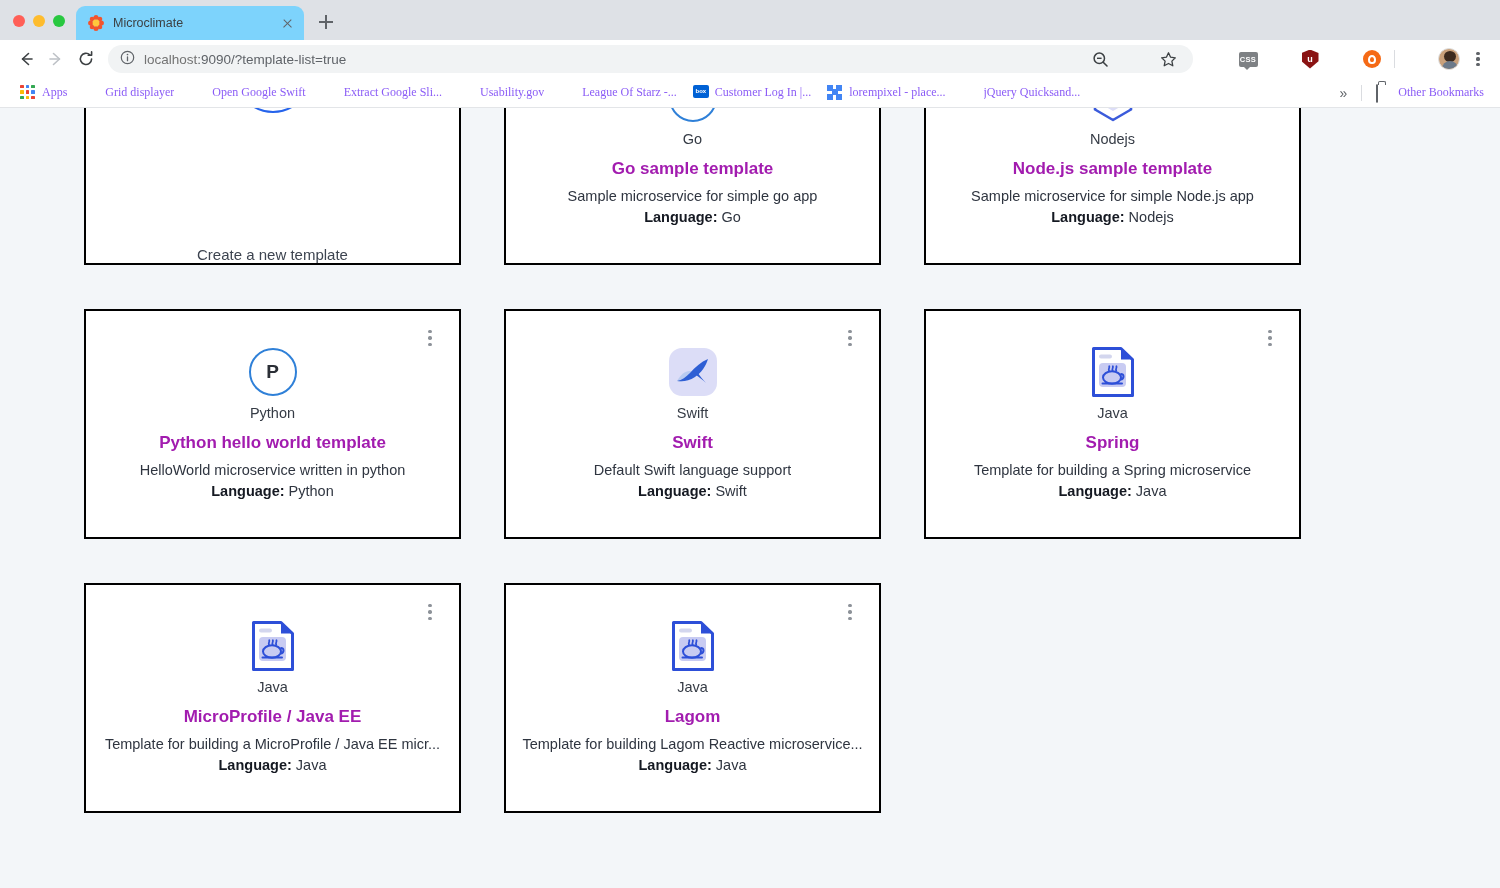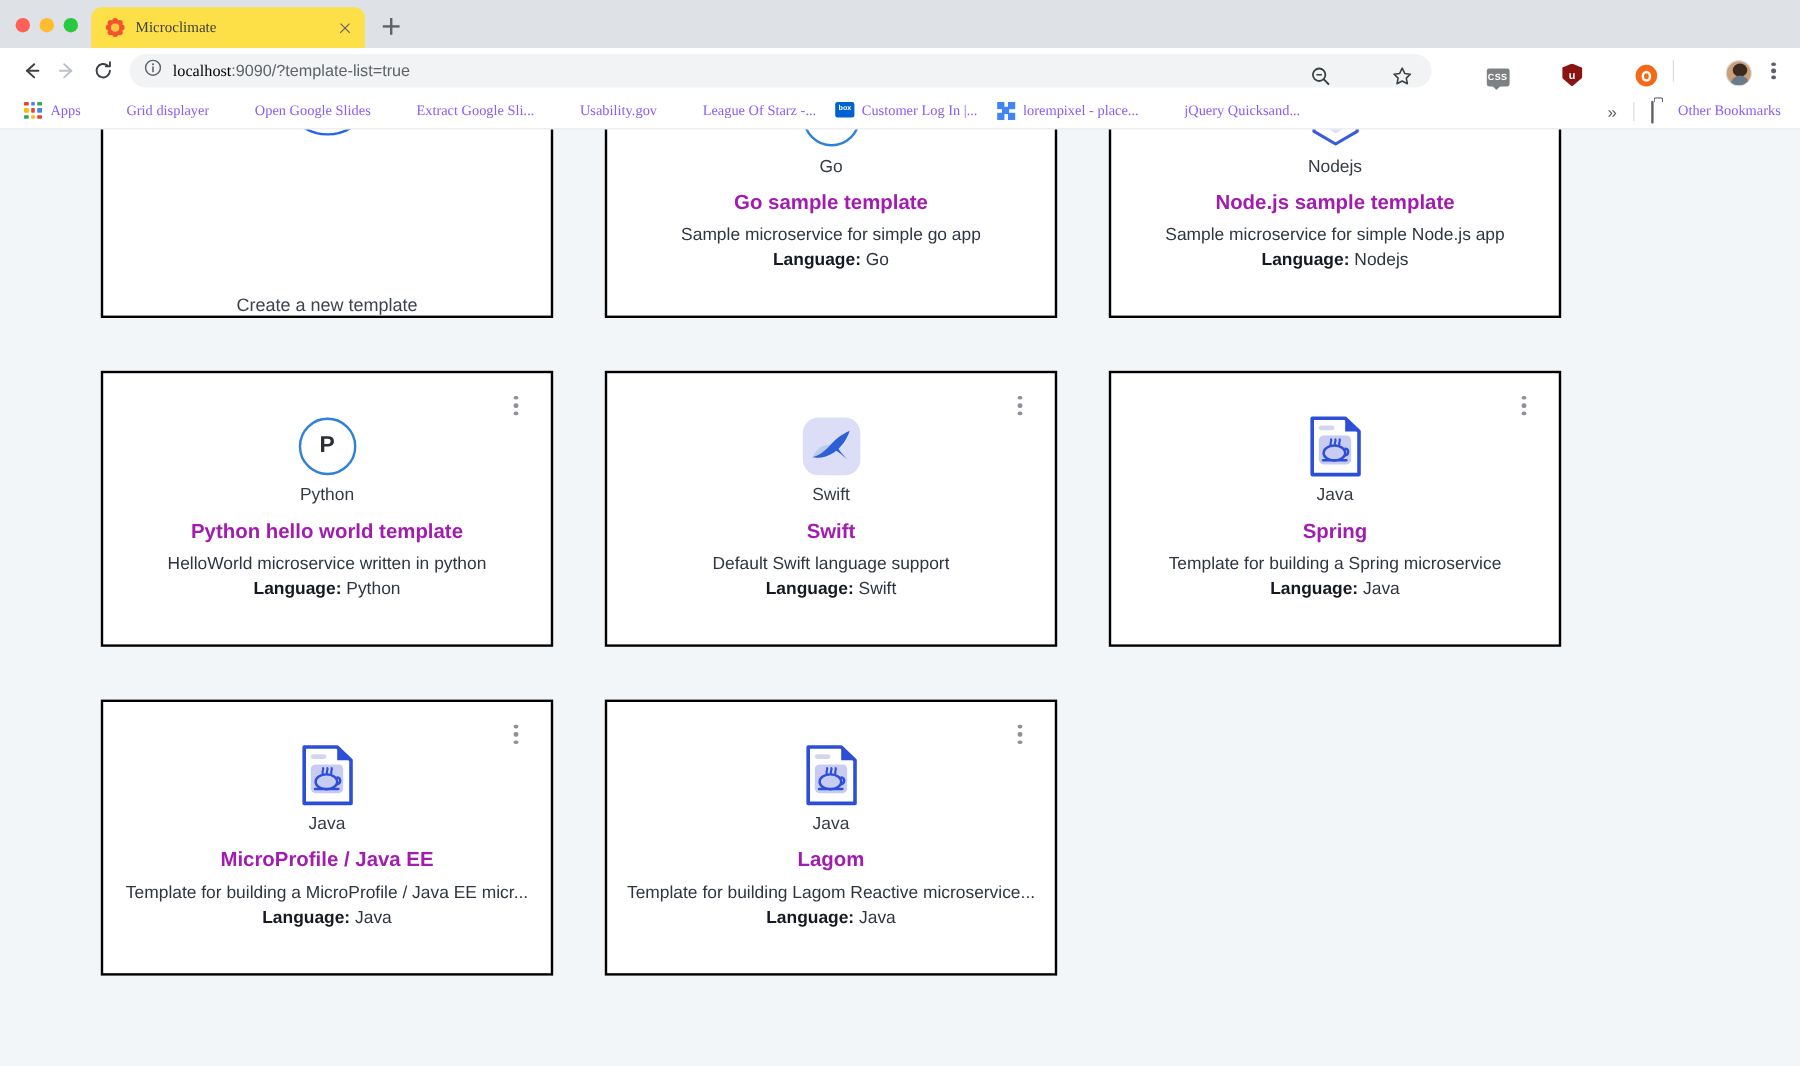--- a/index.html
+++ b/index.html
@@ -17,25 +17,24 @@
     height: 40px; background: #dee1e6;
     display: flex; align-items: flex-end; position: relative; flex: 0 0 40px;
   }
   .traffic { display: flex; align-items: center; gap: 8px; padding: 0 11px 13px 13px; }
   .tl { width: 12px; height: 12px; border-radius: 50%; display: block; }
   .tl.red { background: #ff5f57; }
   .tl.yellow { background: #febc2e; }
   .tl.green { background: #28c840; }
 
   .tab {
-    height: 34px; width: 228px; background: #fde047;
+    height: 34px; width: 228px; background: #7dd3fc;
     border-radius: 9px 9px 0 0;
     display: flex; align-items: center; padding: 0 9px 0 12px; gap: 9px;
     position: relative;
-    font-family: Liberation Serif, serif;
   }
   .tab-favicon { width: 16px; height: 16px; flex: 0 0 16px; position: relative; }
   .tab-title {
     font-size: 12.5px; color: #3c4043; flex: 1;
     white-space: nowrap; overflow: hidden; text-overflow: ellipsis;
   }
   .tab-close { width: 16px; height: 16px; position: relative; flex: 0 0 16px; }
   .tab-close::before, .tab-close::after {
     content: ""; position: absolute; left: 2.5px; top: 7.5px;
     width: 11px; height: 1.3px; background: #5f6368;
@@ -56,24 +55,24 @@
   }
   .navbtn { width: 28px; height: 28px; display: flex; align-items: center; justify-content: center; border-radius: 50%; }
   .navbtn svg { display: block; }
 
   .omnibox {
     flex: 1; height: 28px; background: #f1f3f4; border-radius: 14px;
     display: flex; align-items: center; padding: 0 12px; margin: 0 8px 0 6px;
     gap: 9px; min-width: 0;
   }
   .omni-url { font-size: 13.5px; color: #5f6368; white-space: nowrap; overflow: hidden; }
-  .omni-url b { color: #000000; font-weight: 500; font-family: Liberation Serif, serif; }
+  .omni-url b { color: #737373; font-weight: 500; }
 
   .omni-right { display: flex; align-items: center; gap: 4px; margin-left: auto; }
-  .tb-icon { width: 26px; height: 26px; display: flex; align-items: flex-end; justify-content: center; margin-left: 32px; }
+  .tb-icon { width: 26px; height: 26px; display: flex; align-items: center; justify-content: center; margin-left: 32px; }
   .ext-css {
     width: 19px; height: 15px; background: #7e8184; border-radius: 2px;
     color: #fff; font-size: 7.5px; font-weight: bold; display: flex;
     align-items: center; justify-content: center; letter-spacing: .3px; position: relative;
     font-family: "Liberation Sans", sans-serif;
   }
   .ext-css::after {
     content: ""; position: absolute; bottom: -3px; left: 4px;
     border-left: 4px solid transparent; border-right: 4px solid transparent;
     border-top: 4px solid #7e8184;
@@ -327,21 +326,21 @@
       <span class="bm-label">Apps</span>
     </div>
 
     <div class="bm">
       <span class="bm-ico"><span class="globe"></span></span>
       <span class="bm-label">Grid displayer</span>
     </div>
 
     <div class="bm">
       <span class="bm-ico"><span class="globe"></span></span>
-      <span class="bm-label">Open Google Slides</span>
+      <span class="bm-label">Open Google Swift</span>
     </div>
 
     <div class="bm">
       <span class="bm-ico"><span class="globe"></span></span>
       <span class="bm-label">Extract Google Sli...</span>
     </div>
 
     <div class="bm">
       <span class="bm-ico"><span class="diamond" style="margin:1px 0 0 1px"></span></span>
       <span class="bm-label">Usability.gov</span>

